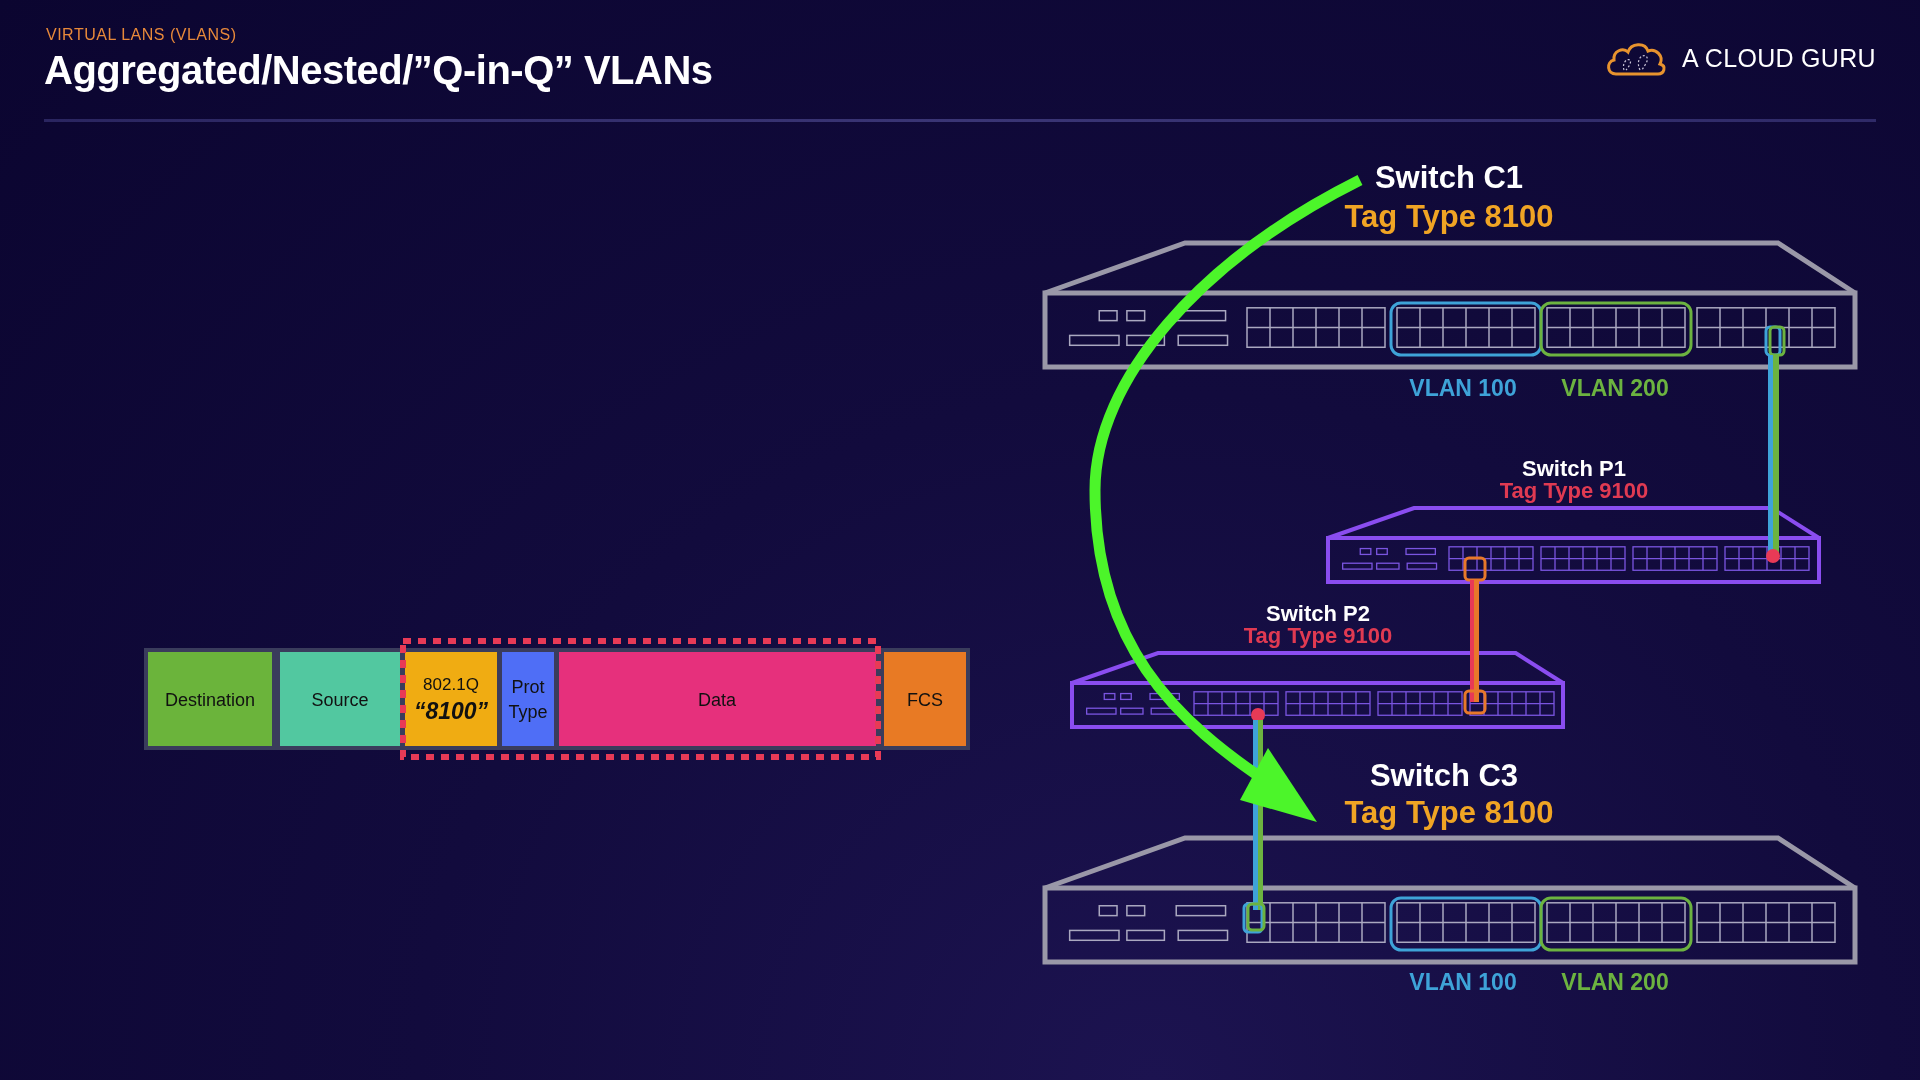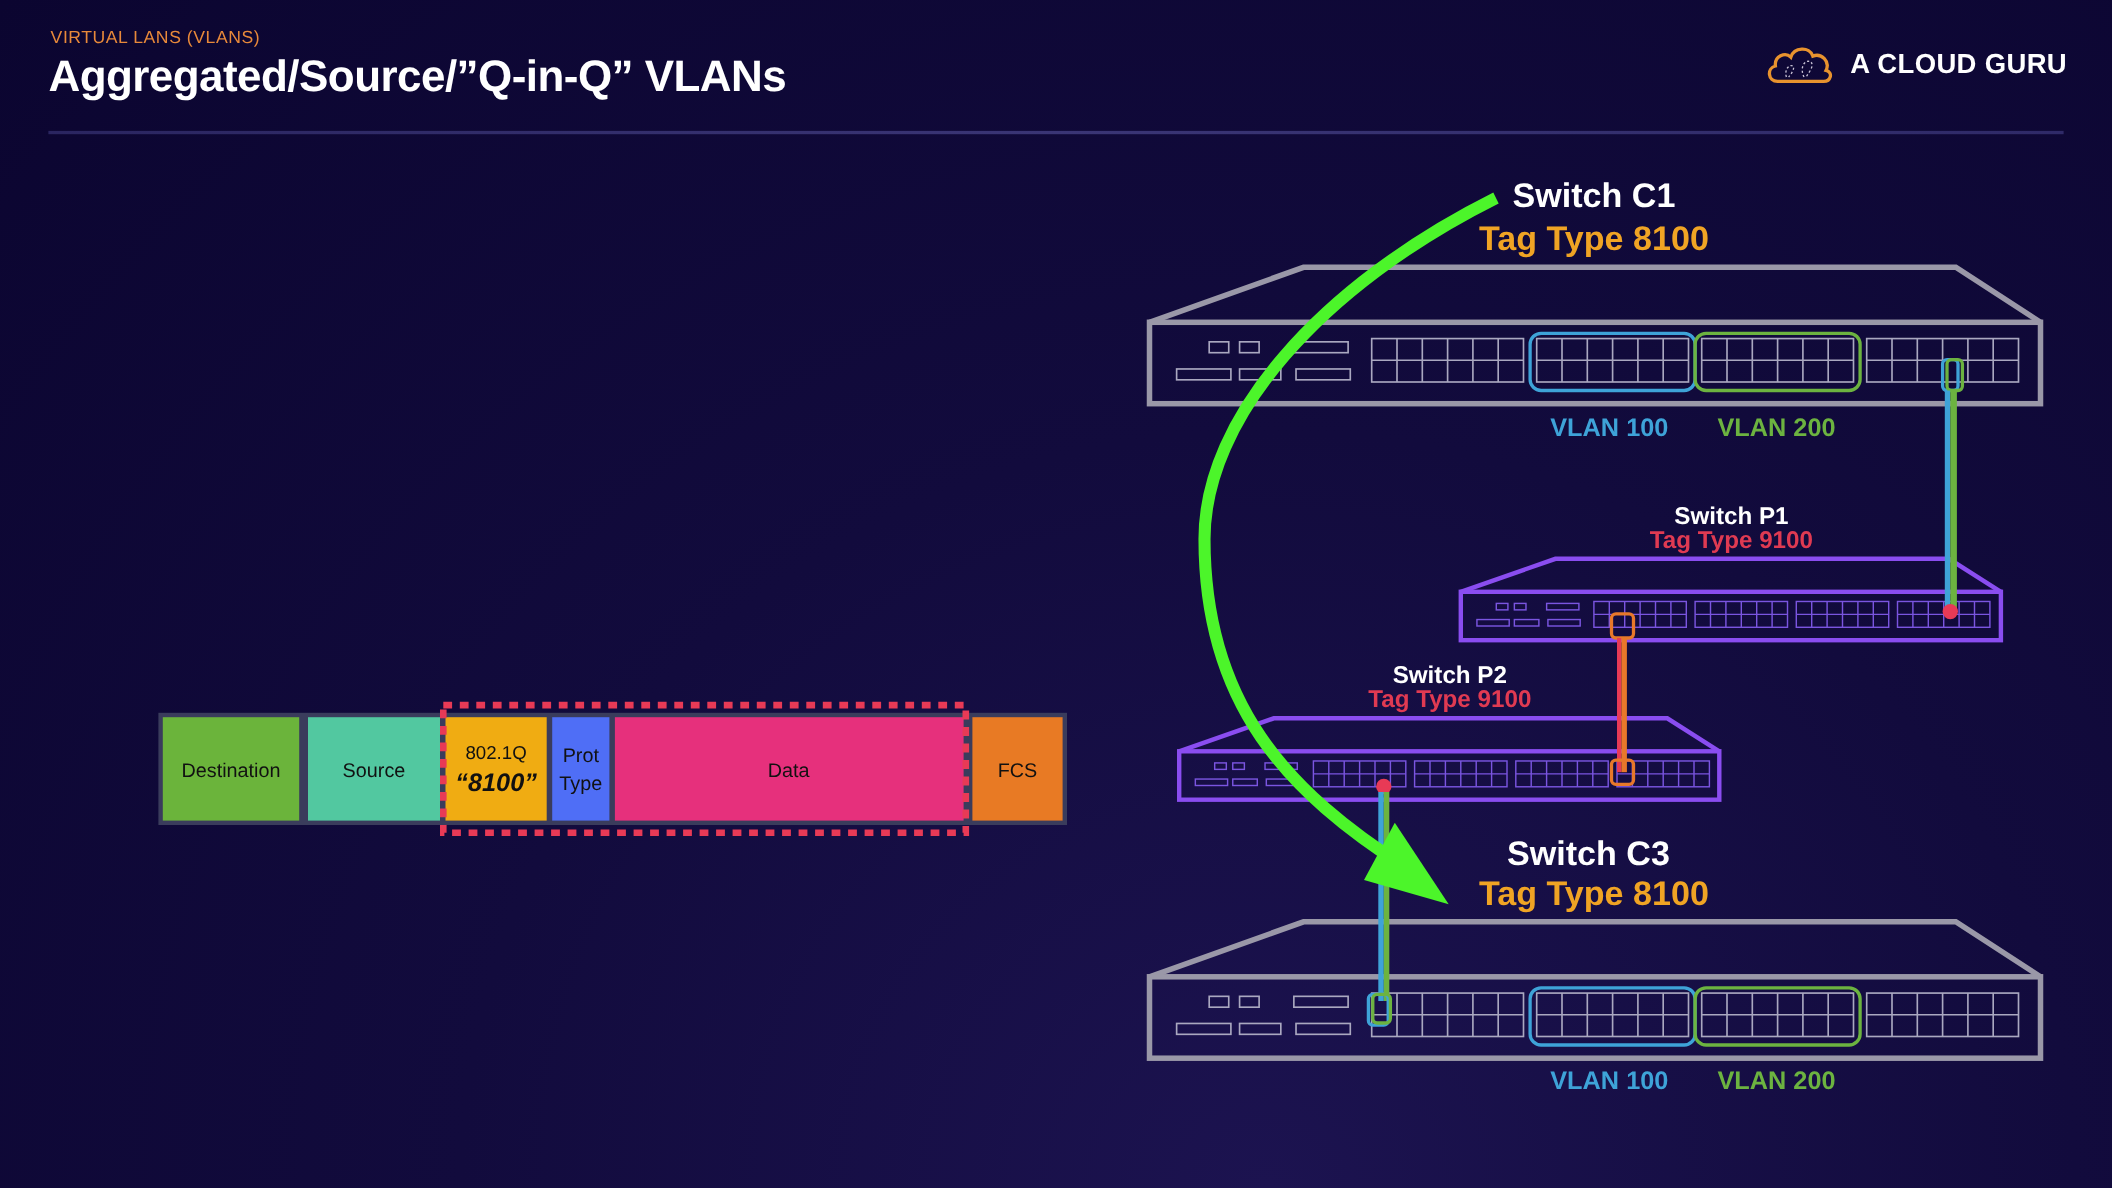--- a/index.html
+++ b/index.html
@@ -3,31 +3,31 @@
 <meta charset="utf-8">
 <style>
   html, body { margin:0; padding:0; }
   body { width:1920px; height:1080px; overflow:hidden;
     background: radial-gradient(ellipse at 60% 100%, #1c1350 0%, #120b3d 45%, #0b0530 100%);
     font-family: "Liberation Sans", sans-serif; position:relative; }
   .subtitle { position:absolute; left:46px; top:26px; font-size:16px; font-weight:normal; letter-spacing:0.5px; color:#e8893a; }
   .title { position:absolute; left:44px; top:48px; font-size:40px; font-weight:bold; color:#ffffff; letter-spacing:-0.5px; }
   .divider { position:absolute; left:44px; right:44px; top:119px; height:3px; background:linear-gradient(90deg,#2a2560,#3a3575 50%,#2f2a68); }
   .logo { position:absolute; left:1604px; top:38px; display:flex; align-items:center; gap:14px; }
-  .logo-text { color:#fff; font-weight:bold; font-size:25px; letter-spacing:0.3px; }
+  .logo-text { color:#fff; font-weight:normal; font-size:25px; letter-spacing:0.3px; }
   svg.diagram { position:absolute; left:0; top:0; }
   .lbl-white { fill:#ffffff; font-weight:bold; font-family:"Liberation Sans", sans-serif; }
   .lbl { font-weight:bold; font-family:"Liberation Sans", sans-serif; }
   .cell-text { font-family:"Liberation Sans", sans-serif; fill:#111; }
 </style>
 </head>
 <body>
 
 <div class="subtitle">VIRTUAL LANS (VLANS)</div>
-<div class="title">Aggregated/Source/”Q-in-Q” VLANs</div>
+<div class="title">Aggregated/Nested/”Q-in-Q” VLANs</div>
 <div class="divider"></div>
 
 <div class="logo">
   <svg width="64" height="40" viewBox="0 0 64 40">
     <path d="M12 36 C3 36 2 24 10 22 C9 13 19 9 24 14 C27 5 41 4 44 13 C52 10 60 18 56 26 C63 28 60 36 54 36 Z" fill="none" stroke="#e8932e" stroke-width="3"></path>
     <path d="M20 32 C18 26 22 20 26 22 C28 24 24 30 22 32" fill="none" stroke="#c9c3d6" stroke-width="1.2" stroke-dasharray="2 2"></path>
     <path d="M36 32 C32 24 36 16 42 18 C46 22 40 28 38 32" fill="none" stroke="#c9c3d6" stroke-width="1.2" stroke-dasharray="2 2"></path>
   </svg>
   <span class="logo-text">A CLOUD GURU</span>
 </div>

